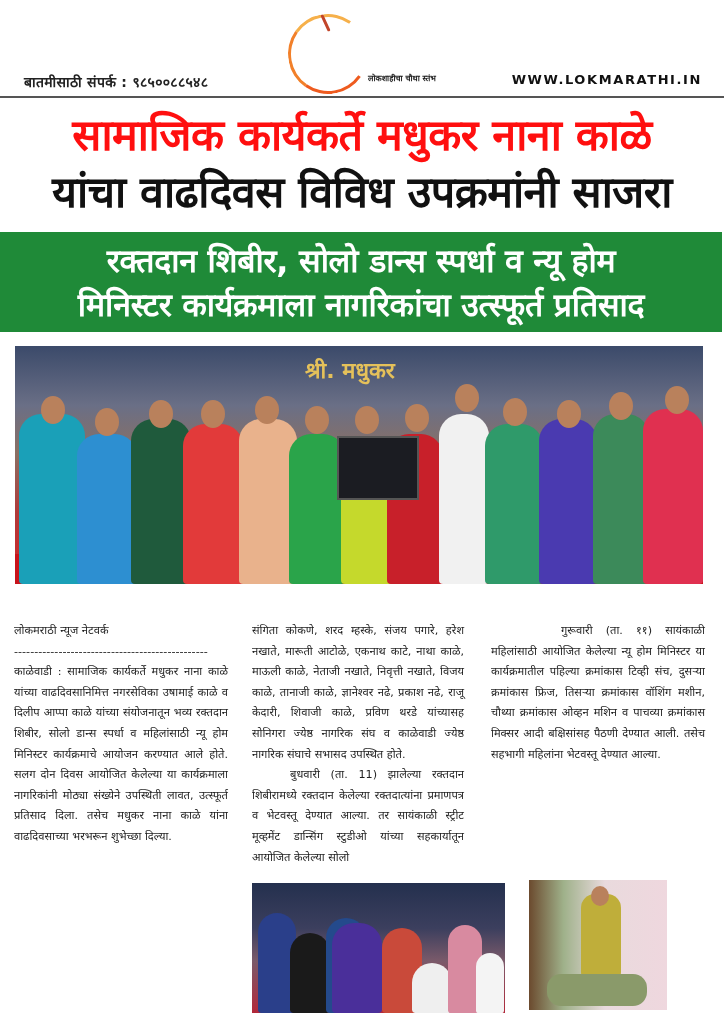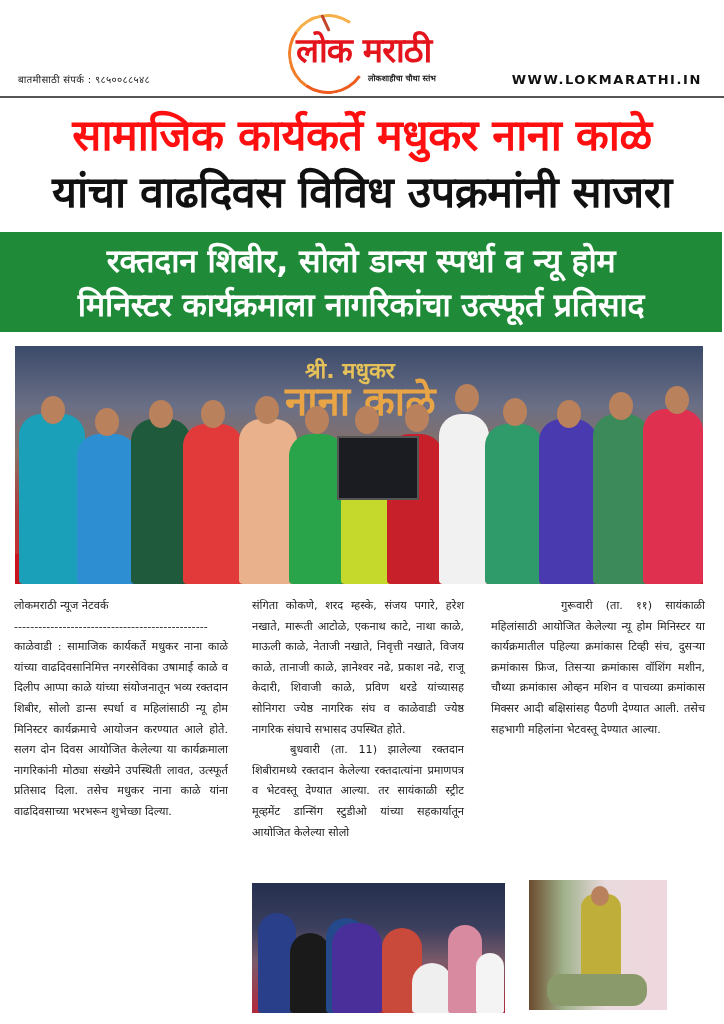--- a/index.html
+++ b/index.html
@@ -3,21 +3,21 @@
 <meta charset="utf-8">
 <style>
   html, body { margin:0; padding:0; }
   body {
     width:724px; height:1024px; background:#ffffff; position:relative; overflow:hidden;
     font-family:"DejaVu Sans", sans-serif; color:#1a1a1a;
   }
   .abs { position:absolute; }
 
   
-  .contact { left:18px; top:72px; font-size:10px; font-weight:normal; color:#222; letter-spacing:0.3px; }
+  .contact { left:24px; top:72px; font-size:14px; font-weight:bold; color:#222; letter-spacing:0.3px; }
   .website { right:22px; top:72px; font-size:13px; font-weight:bold; color:#111; letter-spacing:1.6px; font-family:"DejaVu Sans", sans-serif; }
   .logo { left:286px; top:6px; width:160px; height:86px; }
   .logo-arc { position:absolute; left:2px; top:8px; width:74px; height:74px; border-radius:50%;
     border:3px solid transparent; border-left-color:#f2802a; border-top-color:#f6b04a; border-bottom-color:#ee5b1f; transform:rotate(-10deg); }
   .logo-main { position:absolute; left:10px; top:20px; font-size:34px; font-weight:bold; color:#e3141b; white-space:nowrap; letter-spacing:-1px; }
   .logo-tag { position:absolute; left:82px; top:66px; font-size:8px; color:#222; white-space:nowrap; font-weight:bold; }
   .logo-pen { position:absolute; left:38px; top:8px; width:3px; height:18px; background:#c2452a; transform:rotate(-25deg); border-radius:2px; }
   .rule { left:0; top:96px; width:724px; height:2px; background:#555; }
 
   
@@ -31,21 +31,21 @@
   .main-photo { left:15px; top:346px; width:688px; height:238px; overflow:hidden;
     background:linear-gradient(180deg,#3b4a6a 0%,#6a6f86 25%,#8a7064 45%,#b03a3a 70%,#d2262a 100%); }
   .backdrop-text { position:absolute; left:290px; top:8px; font-size:22px; color:#e5c15a; font-weight:bold; }
   .backdrop-text2 { position:absolute; left:270px; top:26px; font-size:40px; color:#e8a445; font-weight:bold; }
   .person { position:absolute; bottom:0; border-radius:22px 22px 4px 4px; }
   .head { position:absolute; width:24px; height:28px; border-radius:50%; background:#b9815c; }
   .tv { position:absolute; left:322px; top:90px; width:78px; height:60px; background:#1b1c22; border:2px solid #555; }
   .floor { position:absolute; left:0; bottom:0; width:100%; height:30px; background:#c8141c; }
 
   
-  .col { font-size:11.2px; line-height:20.6px; color:#1e1e1e; text-align:justify; }
+  .col { font-size:11.2px; line-height:20.6px; color:#1e1e1e; text-align:justify;margin-top:25px; }
   .col p { margin:0; }
   .col .indent { text-indent:38px; }
   .col1 { left:14px; top:596px; width:214px; }
   .col2 { left:252px; top:596px; width:212px; }
   .col3 { left:491px; top:596px; width:214px; }
   .byline { margin:0 0 4px 0; }
   .dashes { overflow:hidden; white-space:nowrap; letter-spacing:0px; margin-bottom:2px; }
 
   
   .photo2 { left:252px; top:883px; width:253px; height:130px; overflow:hidden;
@@ -54,38 +54,36 @@
     background:linear-gradient(90deg,#6b4a2e 0%,#9fb18a 25%,#e9dadd 55%,#efd7de 100%); }
 </style>
 </head>
 <body>
 
 <div class="abs contact">बातमीसाठी संपर्क : ९८५००८८५४८</div>
 
 <div class="abs logo">
   <div class="logo-arc"></div>
   <div class="logo-pen"></div>
-  <div class="logo-main">लोक मराठी</div>
   <div class="logo-tag">लोकशाहीचा चौथा स्तंभ</div>
 </div>
 
 <div class="abs website">WWW.LOKMARATHI.IN</div>
 <div class="abs rule"></div>
 
 <div class="abs hl1">सामाजिक कार्यकर्ते मधुकर नाना काळे</div>
 <div class="abs hl2">यांचा वाढदिवस विविध उपक्रमांनी साजरा</div>
 
 <div class="abs banner">
   <div class="banner-line bl2">मिनिस्टर कार्यक्रमाला नागरिकांचा उत्स्फूर्त प्रतिसाद</div>
   <div class="banner-line bl1">रक्तदान शिबीर, सोलो डान्स स्पर्धा व न्यू होम</div>
 </div>
 
 <div class="abs main-photo">
   <div class="backdrop-text">श्री. मधुकर</div>
-  <div class="backdrop-text2">नाना काळे</div>
   <div class="floor"></div>
   <div class="person" style="left:4px;width:66px;height:170px;background:#1aa0b8;"></div>
   <div class="person" style="left:62px;width:60px;height:150px;background:#2d8fd1;"></div>
   <div class="person" style="left:116px;width:60px;height:165px;background:#1f5a3c;"></div>
   <div class="person" style="left:168px;width:60px;height:160px;background:#e23a3a;"></div>
   <div class="person" style="left:224px;width:58px;height:165px;background:#e9b28c;"></div>
   <div class="person" style="left:274px;width:56px;height:150px;background:#2aa44a;"></div>
   <div class="person" style="left:326px;width:52px;height:145px;background:#c5d92c;"></div>
   <div class="person" style="left:372px;width:56px;height:150px;background:#c8202a;"></div>
   <div class="person" style="left:424px;width:50px;height:170px;background:#f1f1f1;"></div>

